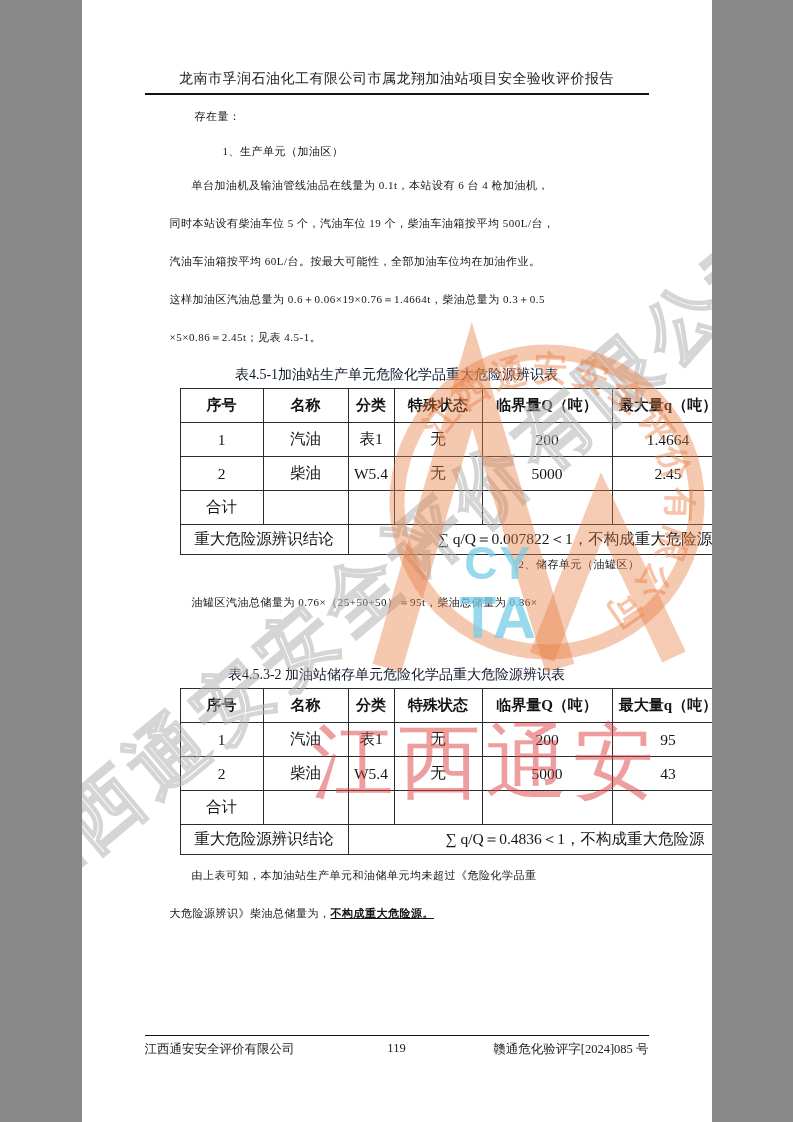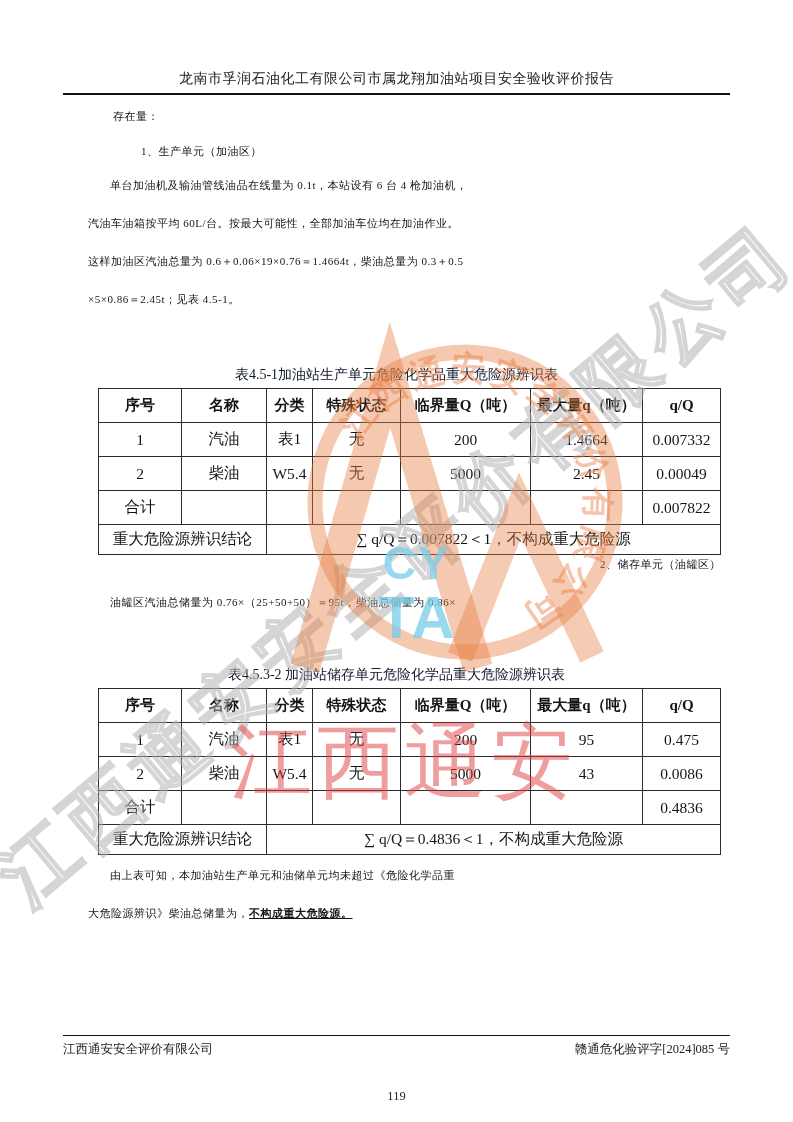--- a/index.html
+++ b/index.html
@@ -1,19 +1,19 @@
 <!DOCTYPE html>
 <html><head>
 <meta charset="utf-8">
 <style>
   * { margin: 0; padding: 0; box-sizing: border-box; }
   html,body { background: #888; }
   .page {
     position: relative;
-    width: 793px; height: 1122px;
+    width: 630px; height: 1122px;
     margin: 0 auto;
     background: #ffffff;
     overflow: hidden;
     font-family: "Liberation Serif", "DejaVu Serif", serif;
     color: #1a1a1a;
   }
   
   .doc-header-title {
     position: absolute; top: 70px; left: 63px; right: 63px;
     text-align: center; font-size: 14px; color: #222;
@@ -71,21 +71,21 @@
   
   .footer-rule {
     position: absolute; top: 1035px; left: 63px; right: 63px;
     border-top: 1.5px solid #111;
   }
   .footer-bar {
     position: absolute; top: 1041px; left: 63px; right: 63px;
     font-size: 12.5px; color: #222;
     display: flex; justify-content: space-between; align-items: baseline;
   }
-  .footer-center { position: absolute; left: 0; right: 0; text-align: center; margin-top: 48px; }
+  .footer-center { position: absolute; left: 0; right: 0; text-align: center; }
   .footer-left, .footer-right { position: relative; z-index: 1; background: transparent; }
   
   .wm { position: absolute; pointer-events: none; }
   .wm-diagonal {
     left: 50%; top: 565px;
     transform: translate(-50%,-50%) rotate(-40deg);
     white-space: nowrap;
     font-size: 76px; letter-spacing: 8px; font-weight: bold;
     color: transparent;
     -webkit-text-stroke: 2px rgba(178,178,178,0.55);
@@ -113,20 +113,21 @@
 <div class="page">
 
   <div class="doc-header-title">龙南市孚润石油化工有限公司市属龙翔加油站项目安全验收评价报告</div>
   <div class="header-rule"></div>
 
   <div class="txt t-intro">存在量：</div>
   <div class="txt t-sec1">1、生产单元（加油区）</div>
 
   <div class="txt para p1">
     <div class="ln indent">单台加油机及输油管线油品在线量为 0.1t，本站设有 6 台 4 枪加油机，</div>
+    <div class="ln">同时本站设有柴油车位 5 个，汽油车位 19 个，柴油车油箱按平均 500L/台，</div>
     <div class="ln">汽油车油箱按平均 60L/台。按最大可能性，全部加油车位均在加油作业。</div>
     <div class="ln">这样加油区汽油总量为 0.6＋0.06×19×0.76＝1.4664t，柴油总量为 0.3＋0.5</div>
     <div class="ln">×5×0.86＝2.45t；见表 4.5-1。</div>
   </div>
 
   <div class="tbl-caption cap1">表4.5-1加油站生产单元危险化学品重大危险源辨识表</div>
   <table class="data-table tb1">
     <colgroup>
       <col class="c-no">
         <col class="c-name">

